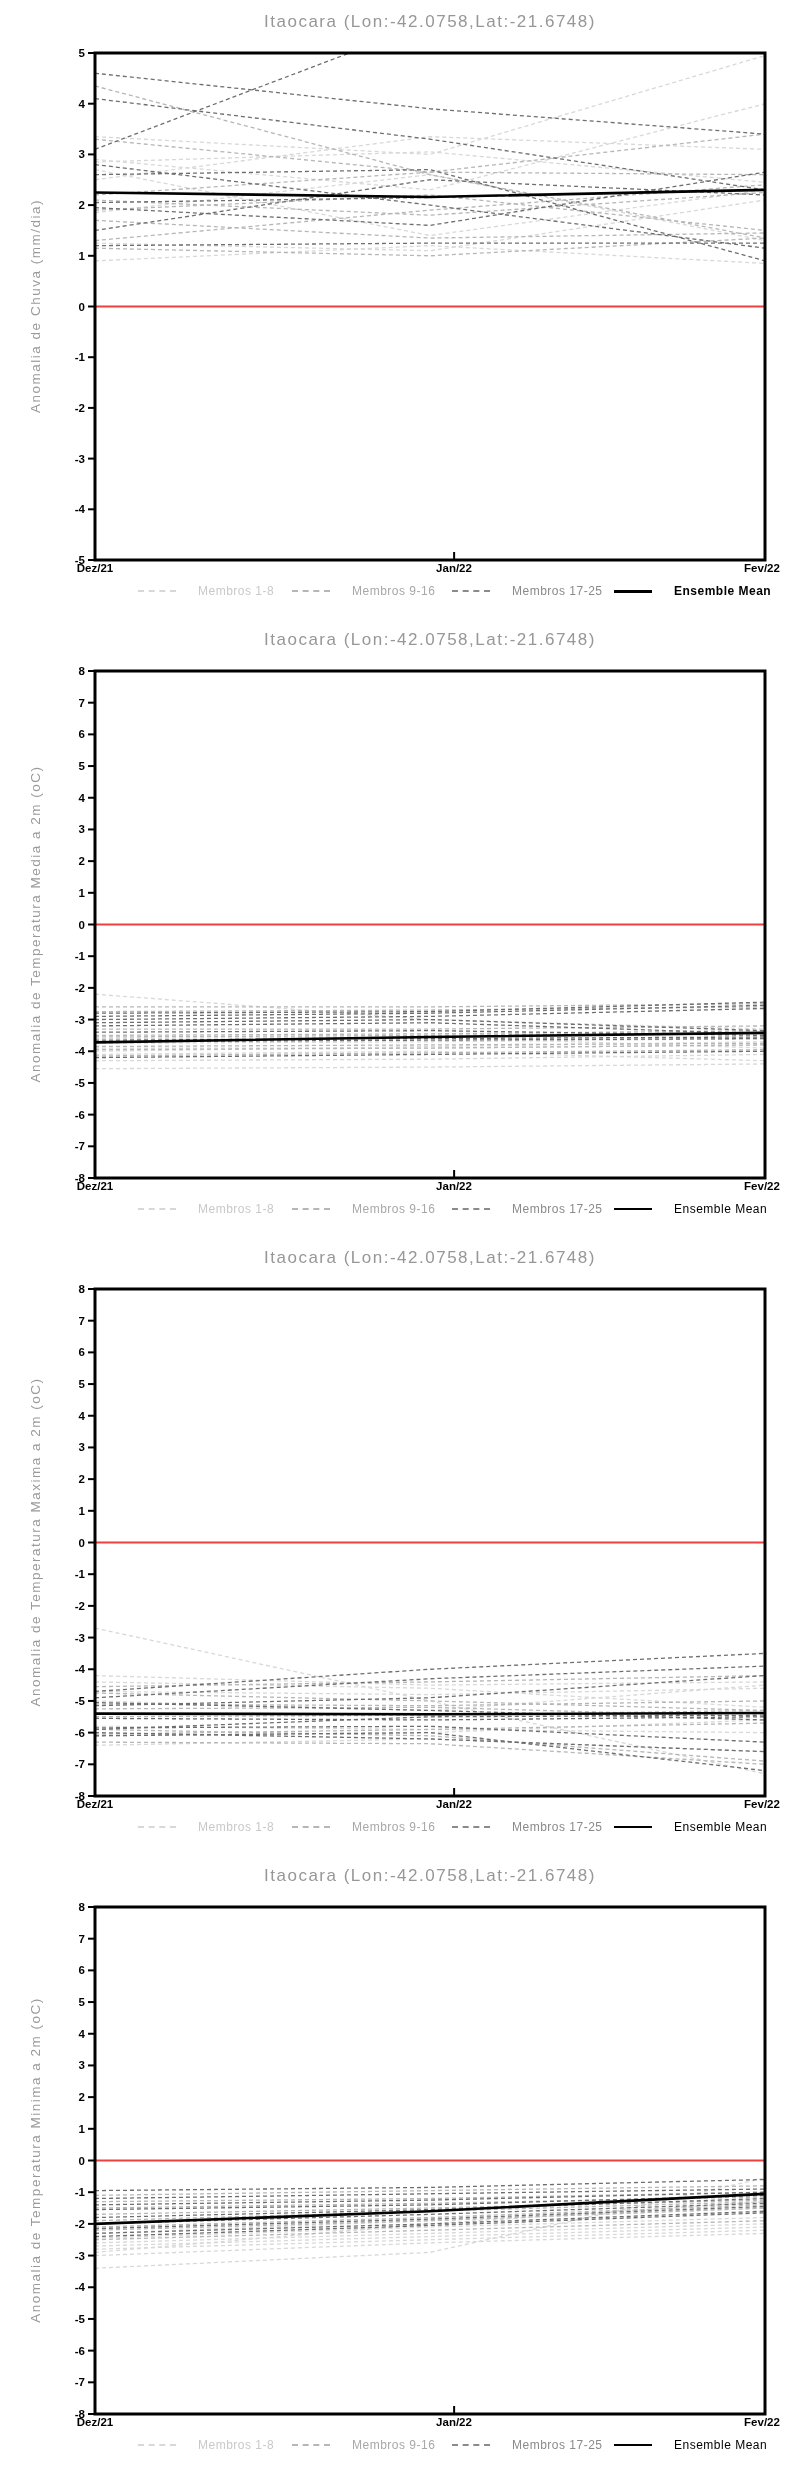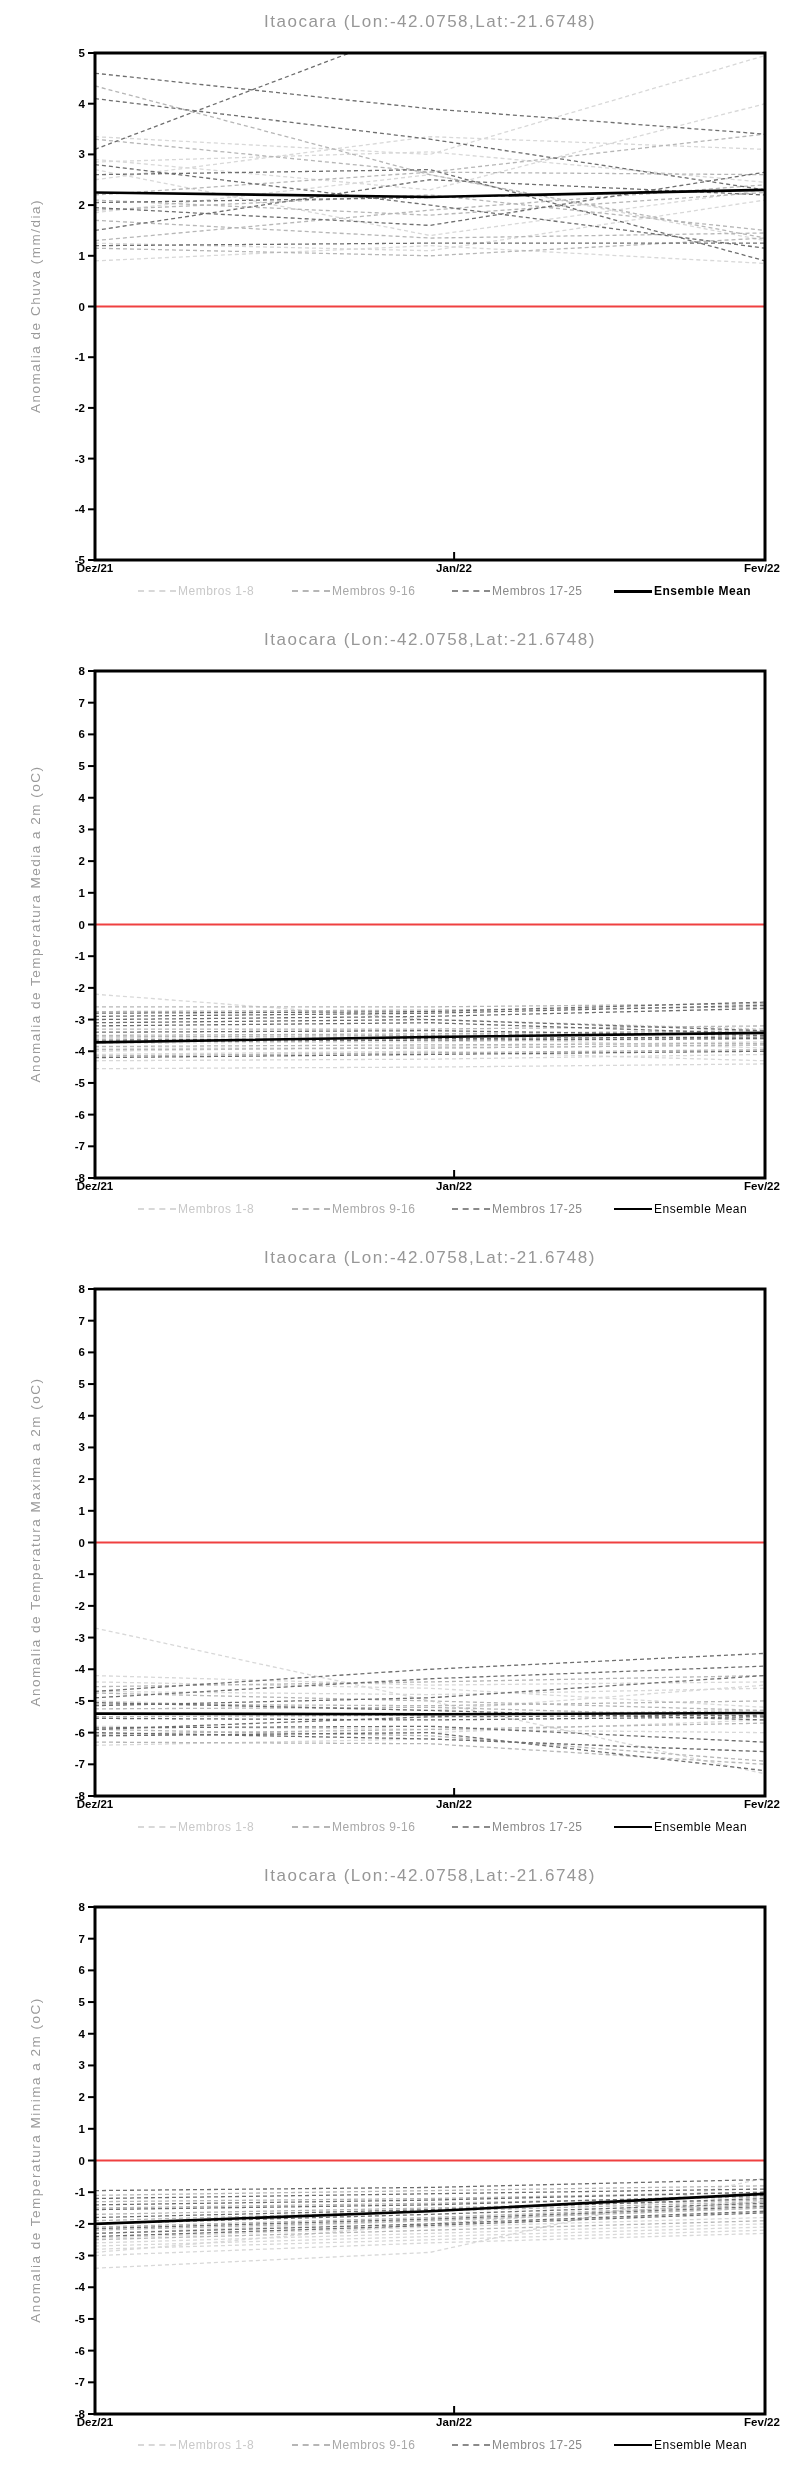--- a/index.html
+++ b/index.html
@@ -16,21 +16,21 @@
     transform:rotate(-90deg);transform-origin:center center;
     text-align:center;font-size:13.5px;color:#9a9a9a;letter-spacing:1.5px;white-space:nowrap;
   }
   .plot-svg{position:absolute;top:0;left:0;}
   .xlabels{position:absolute;top:562px;left:0;width:800px;height:16px;text-align:center;}
   .xlabel{
     position:absolute;transform:translateX(-50%);
     font-size:11.5px;font-weight:bold;color:#000;white-space:nowrap;
   }
   .legend{position:absolute;top:583px;left:0;width:800px;height:18px;}
-  .legend-entry{position:absolute;display:flex;align-items:center;gap:2px;height:16px;}
+  .legend-entry{position:absolute;display:flex;align-items:center;gap:22px;height:16px;}
   .legend-sample{width:38px;height:0;border-top-width:2px;border-top-style:dashed;}
   .legend-sample.solid{border-top-width:3px;border-top-style:solid;}
   .legend-label{font-size:12px;letter-spacing:0.5px;white-space:nowrap;}
 </style>
 </head>
 <body>
 
 <div class="page">
 
   <section class="panel">

